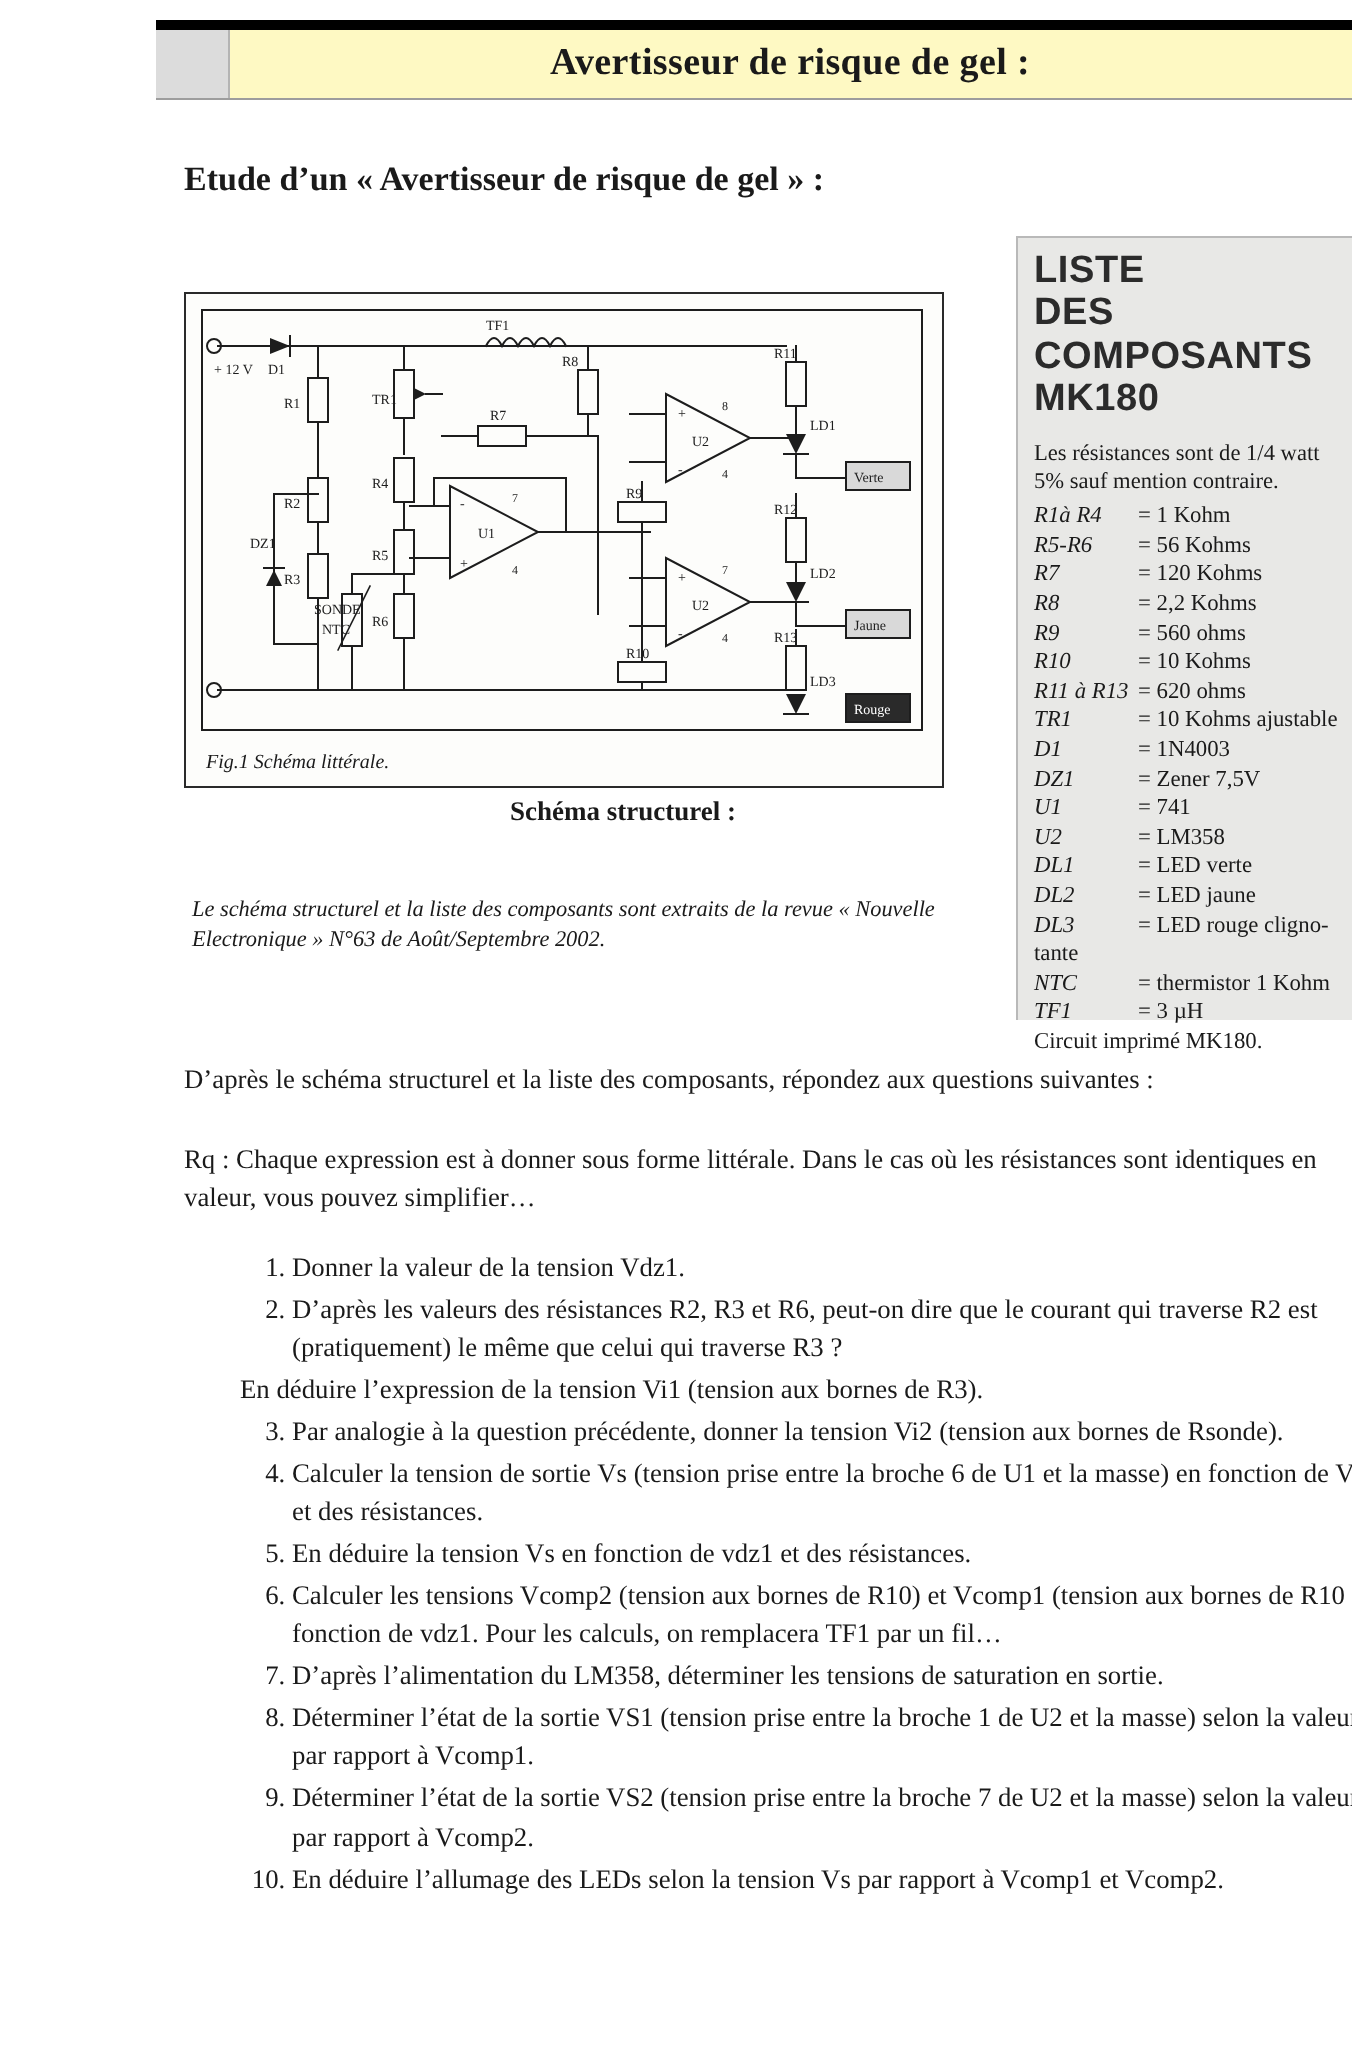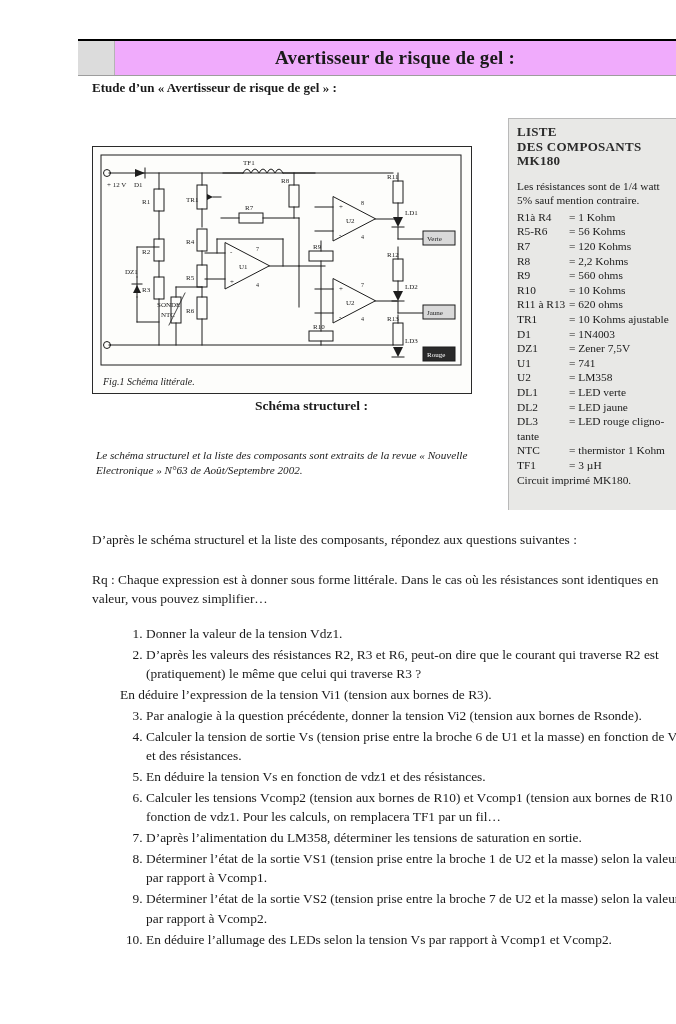--- a/index.html
+++ b/index.html
@@ -8,41 +8,41 @@
     background:#ffffff;
     font-family:"Liberation Serif", serif;
     color:#1a1a1a;
     position:relative;
     overflow:hidden;
   }
   .page{position:relative;width:676px;height:1024px;}
 
   
   .titlebar{
-    position:absolute;left:78px;top:39px;width:598px;height:34px;
-    background:#f0abfc;
-    border-top:2px solid #000000;
+    position:absolute;left:78px;top:10px;width:598px;height:34px;
+    background:#fef9c3;
+    border-top:5px solid #000000;
     border-bottom:1px solid #9d9d9d;
     display:flex;align-items:center;justify-content:center;
   }
   .titlebar .t{
     font-weight:bold;font-size:19px;letter-spacing:.2px;
     font-family:"Liberation Serif", serif;
     white-space:nowrap;
     padding-left:36px;
   }
   .titlebar .left-block{
     position:absolute;left:0;top:0;width:36px;height:100%;
     background:#dcdcdc;border-right:1px solid #b4b4b4;
   }
 
   
   .study-heading{
     position:absolute;left:92px;top:80px;
-    font-weight:bold;font-size:13px;
+    font-weight:bold;font-size:17px;
   }
 
   
   .schem{
     position:absolute;left:92px;top:146px;width:378px;height:246px;
     background:#fdfdfb;border:1px solid #2a2a2a;
   }
   .schem svg{display:block;}
   .schem-cap{
     position:absolute;left:10px;bottom:6px;
@@ -61,31 +61,31 @@
   .complist{
     position:absolute;left:508px;top:118px;width:168px;height:392px;
     background:#e8e8e6;
     border-top:1px solid #b9b9b9;border-left:1px solid #b9b9b9;
     padding:6px 6px 4px 8px;
     box-sizing:border-box;
     font-size:11.4px;
     line-height:1.28;
   }
   .complist h3{
-    margin:0;font-size:13px;font-weight:bold;letter-spacing:.3px;
+    margin:0;font-size:19px;font-weight:bold;letter-spacing:.3px;
     line-height:1.12;
-    font-family:Liberation Serif, serif;
+    font-family:Liberation Sans, sans-serif;
     color:#2b2b2b;
   }
   .complist .note{
     margin-top:10px;margin-bottom:3px;line-height:1.25;
     font-size:11.3px;
   }
   .complist .row{white-space:nowrap;}
-  .complist .row .k{display:inline-block;min-width:52px;}
+  .complist .row .k{display:inline-block;min-width:52px;font-style:italic;}
   .complist .tail{white-space:normal;}
 
   
   .para{
     position:absolute;font-size:13.4px;line-height:1.45;
   }
   #p-apres{left:92px;top:530px;width:600px;}
   #p-rq{left:92px;top:570px;width:600px;}
 
   ol.qlist{

